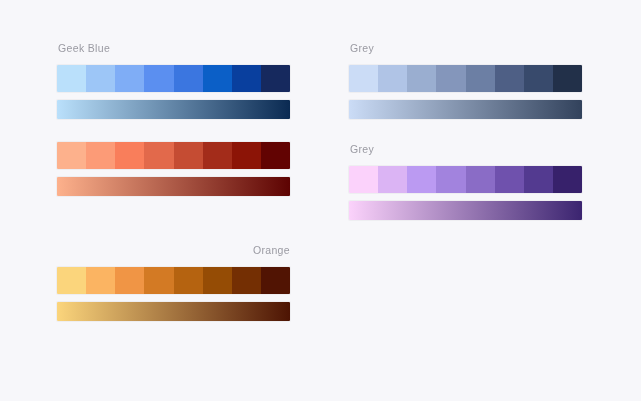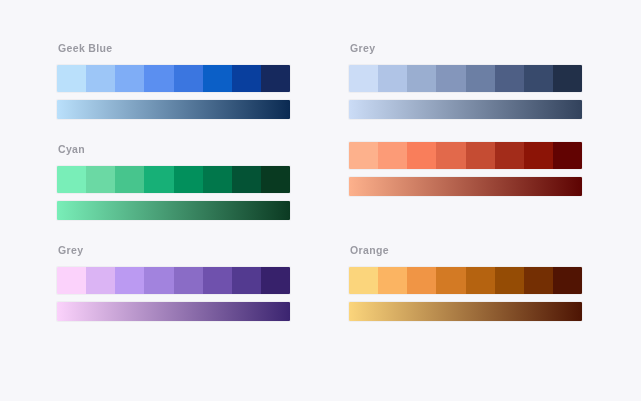--- a/index.html
+++ b/index.html
@@ -24,21 +24,20 @@
     left: 57px;
     top: 41px;
     width: 525px;
     display: grid;
     grid-template-columns: 233px 233px;
     column-gap: 59px;
     row-gap: 23px;
   }
   .palette-group {
     width: 233px;
-    font-weight: bold;
   }
   .palette-label {
     font-family: "Liberation Sans", sans-serif;
     font-size: 10.5px;
     line-height: 14px;
     color: #9a9aa2;
     letter-spacing: 0.35px;
     margin: 0 0 10px 1px;
     white-space: nowrap;
     user-select: none;
@@ -90,34 +89,20 @@
           <div class="swatch" style="background: rgb(154, 174, 208);"></div>
           <div class="swatch" style="background: rgb(132, 150, 187);"></div>
           <div class="swatch" style="background: rgb(108, 127, 164);"></div>
           <div class="swatch" style="background: rgb(78, 95, 133);"></div>
           <div class="swatch" style="background: rgb(56, 74, 108);"></div>
           <div class="swatch" style="background: rgb(34, 48, 73);"></div>
         </div>
         <div class="gradient-bar" style="background: linear-gradient(to right, rgb(203, 220, 246) 0%, rgb(50, 66, 92) 100%);"></div>
       </div>
       <div class="palette-group">
-        <div class="palette-label" style="color: rgb(154, 154, 162);">Cyan</div>
-        <div class="swatch-strip">
-          <div class="swatch" style="background: rgb(121, 238, 184);"></div>
-          <div class="swatch" style="background: rgb(107, 217, 164);"></div>
-          <div class="swatch" style="background: rgb(71, 197, 141);"></div>
-          <div class="swatch" style="background: rgb(23, 176, 119);"></div>
-          <div class="swatch" style="background: rgb(2, 144, 92);"></div>
-          <div class="swatch" style="background: rgb(1, 119, 75);"></div>
-          <div class="swatch" style="background: rgb(4, 83, 53);"></div>
-          <div class="swatch" style="background: rgb(9, 58, 33);"></div>
-        </div>
-        <div class="gradient-bar" style="background: linear-gradient(to right, rgb(121, 238, 184) 0%, rgb(11, 58, 34) 100%);"></div>
-      </div>
-      <div class="palette-group">
         <div class="swatch-strip">
           <div class="swatch" style="background: rgb(253, 177, 140);"></div>
           <div class="swatch" style="background: rgb(252, 155, 119);"></div>
           <div class="swatch" style="background: rgb(249, 126, 91);"></div>
           <div class="swatch" style="background: rgb(226, 105, 75);"></div>
           <div class="swatch" style="background: rgb(197, 76, 51);"></div>
           <div class="swatch" style="background: rgb(163, 44, 26);"></div>
           <div class="swatch" style="background: rgb(140, 20, 6);"></div>
           <div class="swatch" style="background: rgb(98, 3, 2);"></div>
         </div>
@@ -131,21 +116,21 @@
           <div class="swatch" style="background: rgb(187, 154, 242);"></div>
           <div class="swatch" style="background: rgb(162, 131, 222);"></div>
           <div class="swatch" style="background: rgb(138, 108, 198);"></div>
           <div class="swatch" style="background: rgb(111, 81, 173);"></div>
           <div class="swatch" style="background: rgb(83, 58, 144);"></div>
           <div class="swatch" style="background: rgb(55, 33, 107);"></div>
         </div>
         <div class="gradient-bar" style="background: linear-gradient(to right, rgb(251, 210, 251) 0%, rgb(59, 36, 112) 100%);"></div>
       </div>
       <div class="palette-group">
-        <div class="palette-label" style="color: rgb(154, 154, 162);">Orange</div>
+        <div class="palette-label" style="color: rgb(154, 154, 162); text-align: right;">Orange</div>
         <div class="swatch-strip">
           <div class="swatch" style="background: rgb(251, 213, 124);"></div>
           <div class="swatch" style="background: rgb(251, 180, 98);"></div>
           <div class="swatch" style="background: rgb(240, 149, 69);"></div>
           <div class="swatch" style="background: rgb(211, 122, 36);"></div>
           <div class="swatch" style="background: rgb(181, 99, 16);"></div>
           <div class="swatch" style="background: rgb(149, 76, 5);"></div>
           <div class="swatch" style="background: rgb(116, 47, 3);"></div>
           <div class="swatch" style="background: rgb(81, 20, 3);"></div>
         </div>

